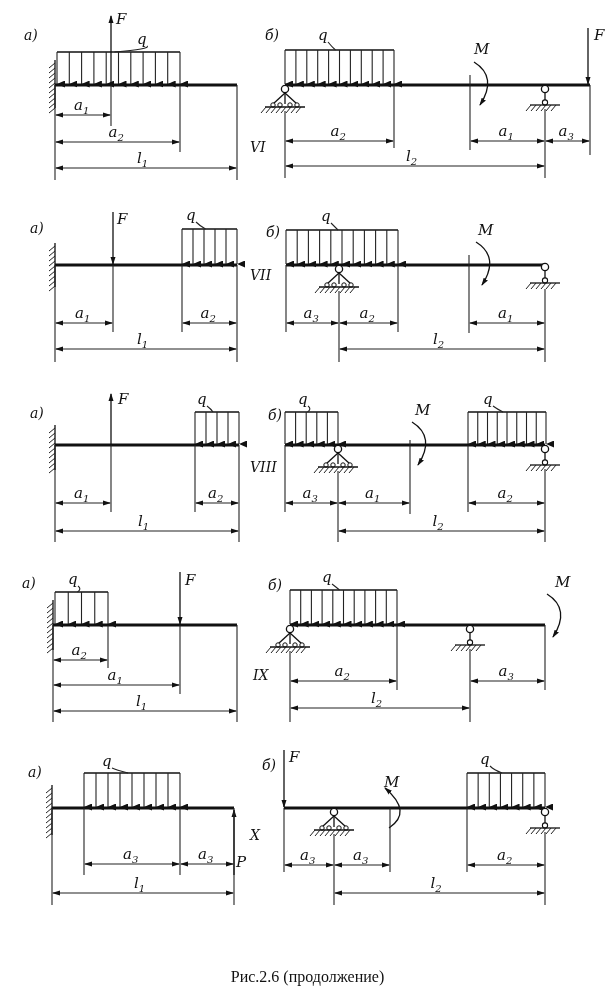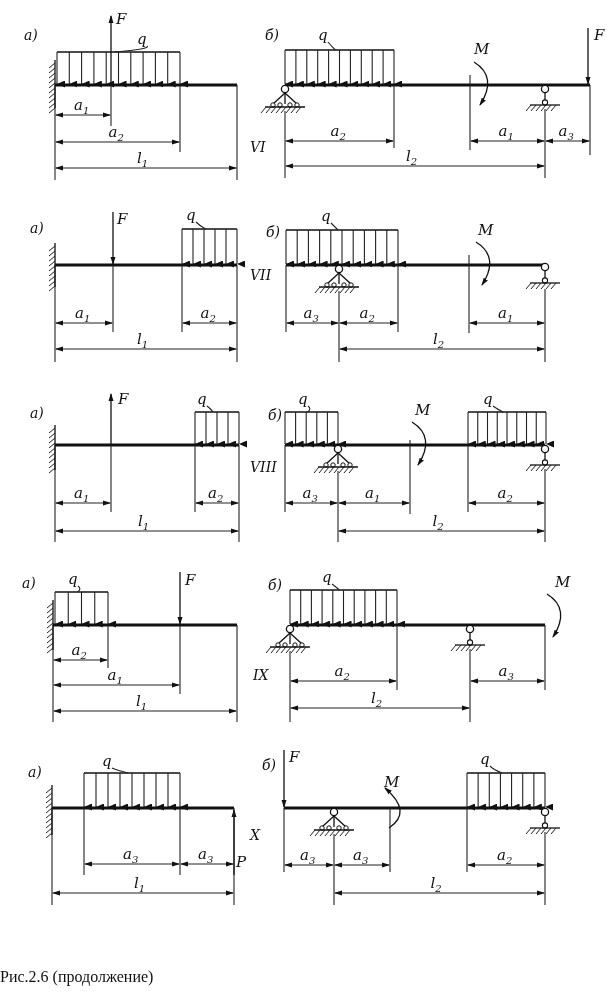--- a/index.html
+++ b/index.html
@@ -8,21 +8,21 @@
   .beam { stroke: #111; stroke-width: 3.2; }
   .ln { stroke: #111; stroke-width: 1.3; fill: none; }
   .thin { stroke: #222; stroke-width: 1.1; fill: none; }
   .ext { stroke: #222; stroke-width: 1.1; }
   .dim { stroke: #222; stroke-width: 1.1; }
   .hatch { stroke: #222; stroke-width: 1; }
   .lbl { font-family: "DejaVu Serif", serif; font-style: italic; font-size: 15px; fill: #111; }
   .lblsub { font-family: "DejaVu Serif", serif; font-style: italic; font-size: 10px; fill: #111; }
   .tag { font-family: "DejaVu Serif", serif; font-style: italic; font-size: 14px; fill: #111; }
   .roman { font-family: "DejaVu Serif", serif; font-style: italic; font-size: 14px; fill: #111; }
-  .caption { position: absolute; left: 0; width: 615px; top: 968px; 
+  .caption { position: absolute; left: 0; width: 615px; top: 968px; text-align: center;
              font-family: "Liberation Serif", serif; font-size: 16px; color: #111; }
 </style>
 </head>
 <body>
 
 <svg id="fig" width="615" height="1000" viewBox="0 0 615 1000" xmlns="http://www.w3.org/2000/svg">
   <defs>
     <marker id="ah" markerWidth="8" markerHeight="8" refX="7" refY="4" orient="auto" markerUnits="userSpaceOnUse">
       <path d="M0,1.5 L8,4 L0,6.5 Z" fill="#111"></path>
     </marker>

